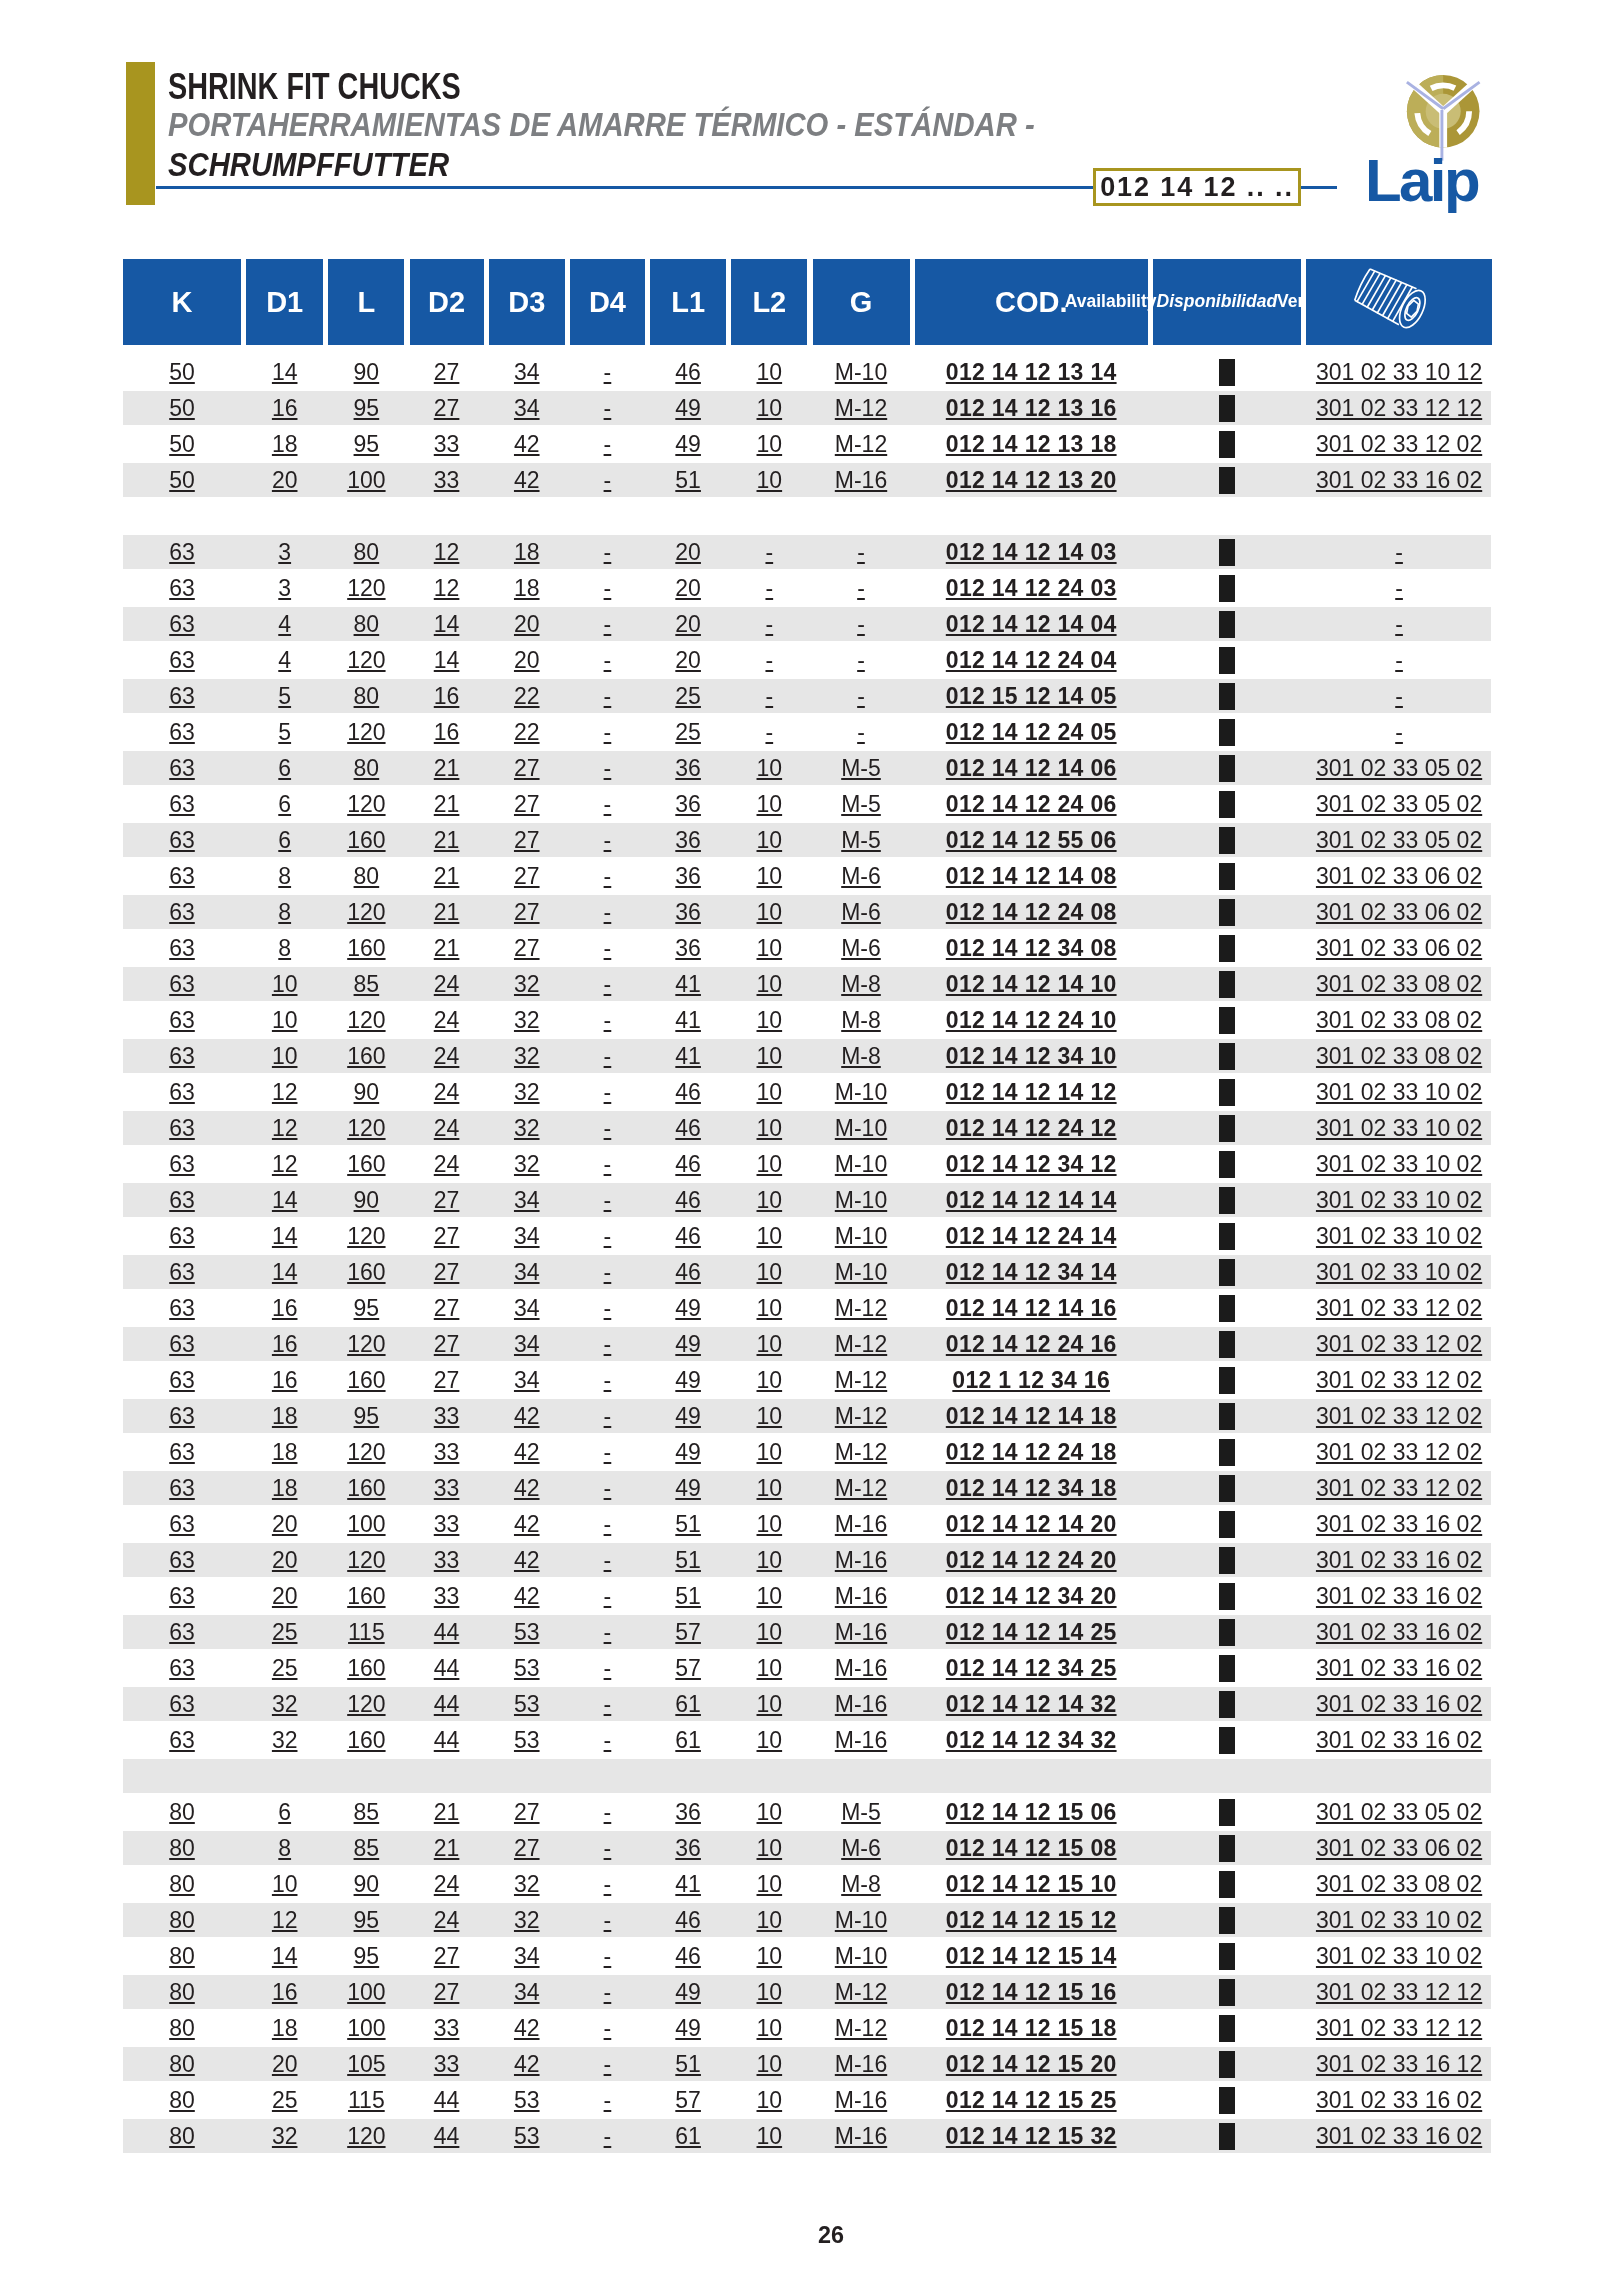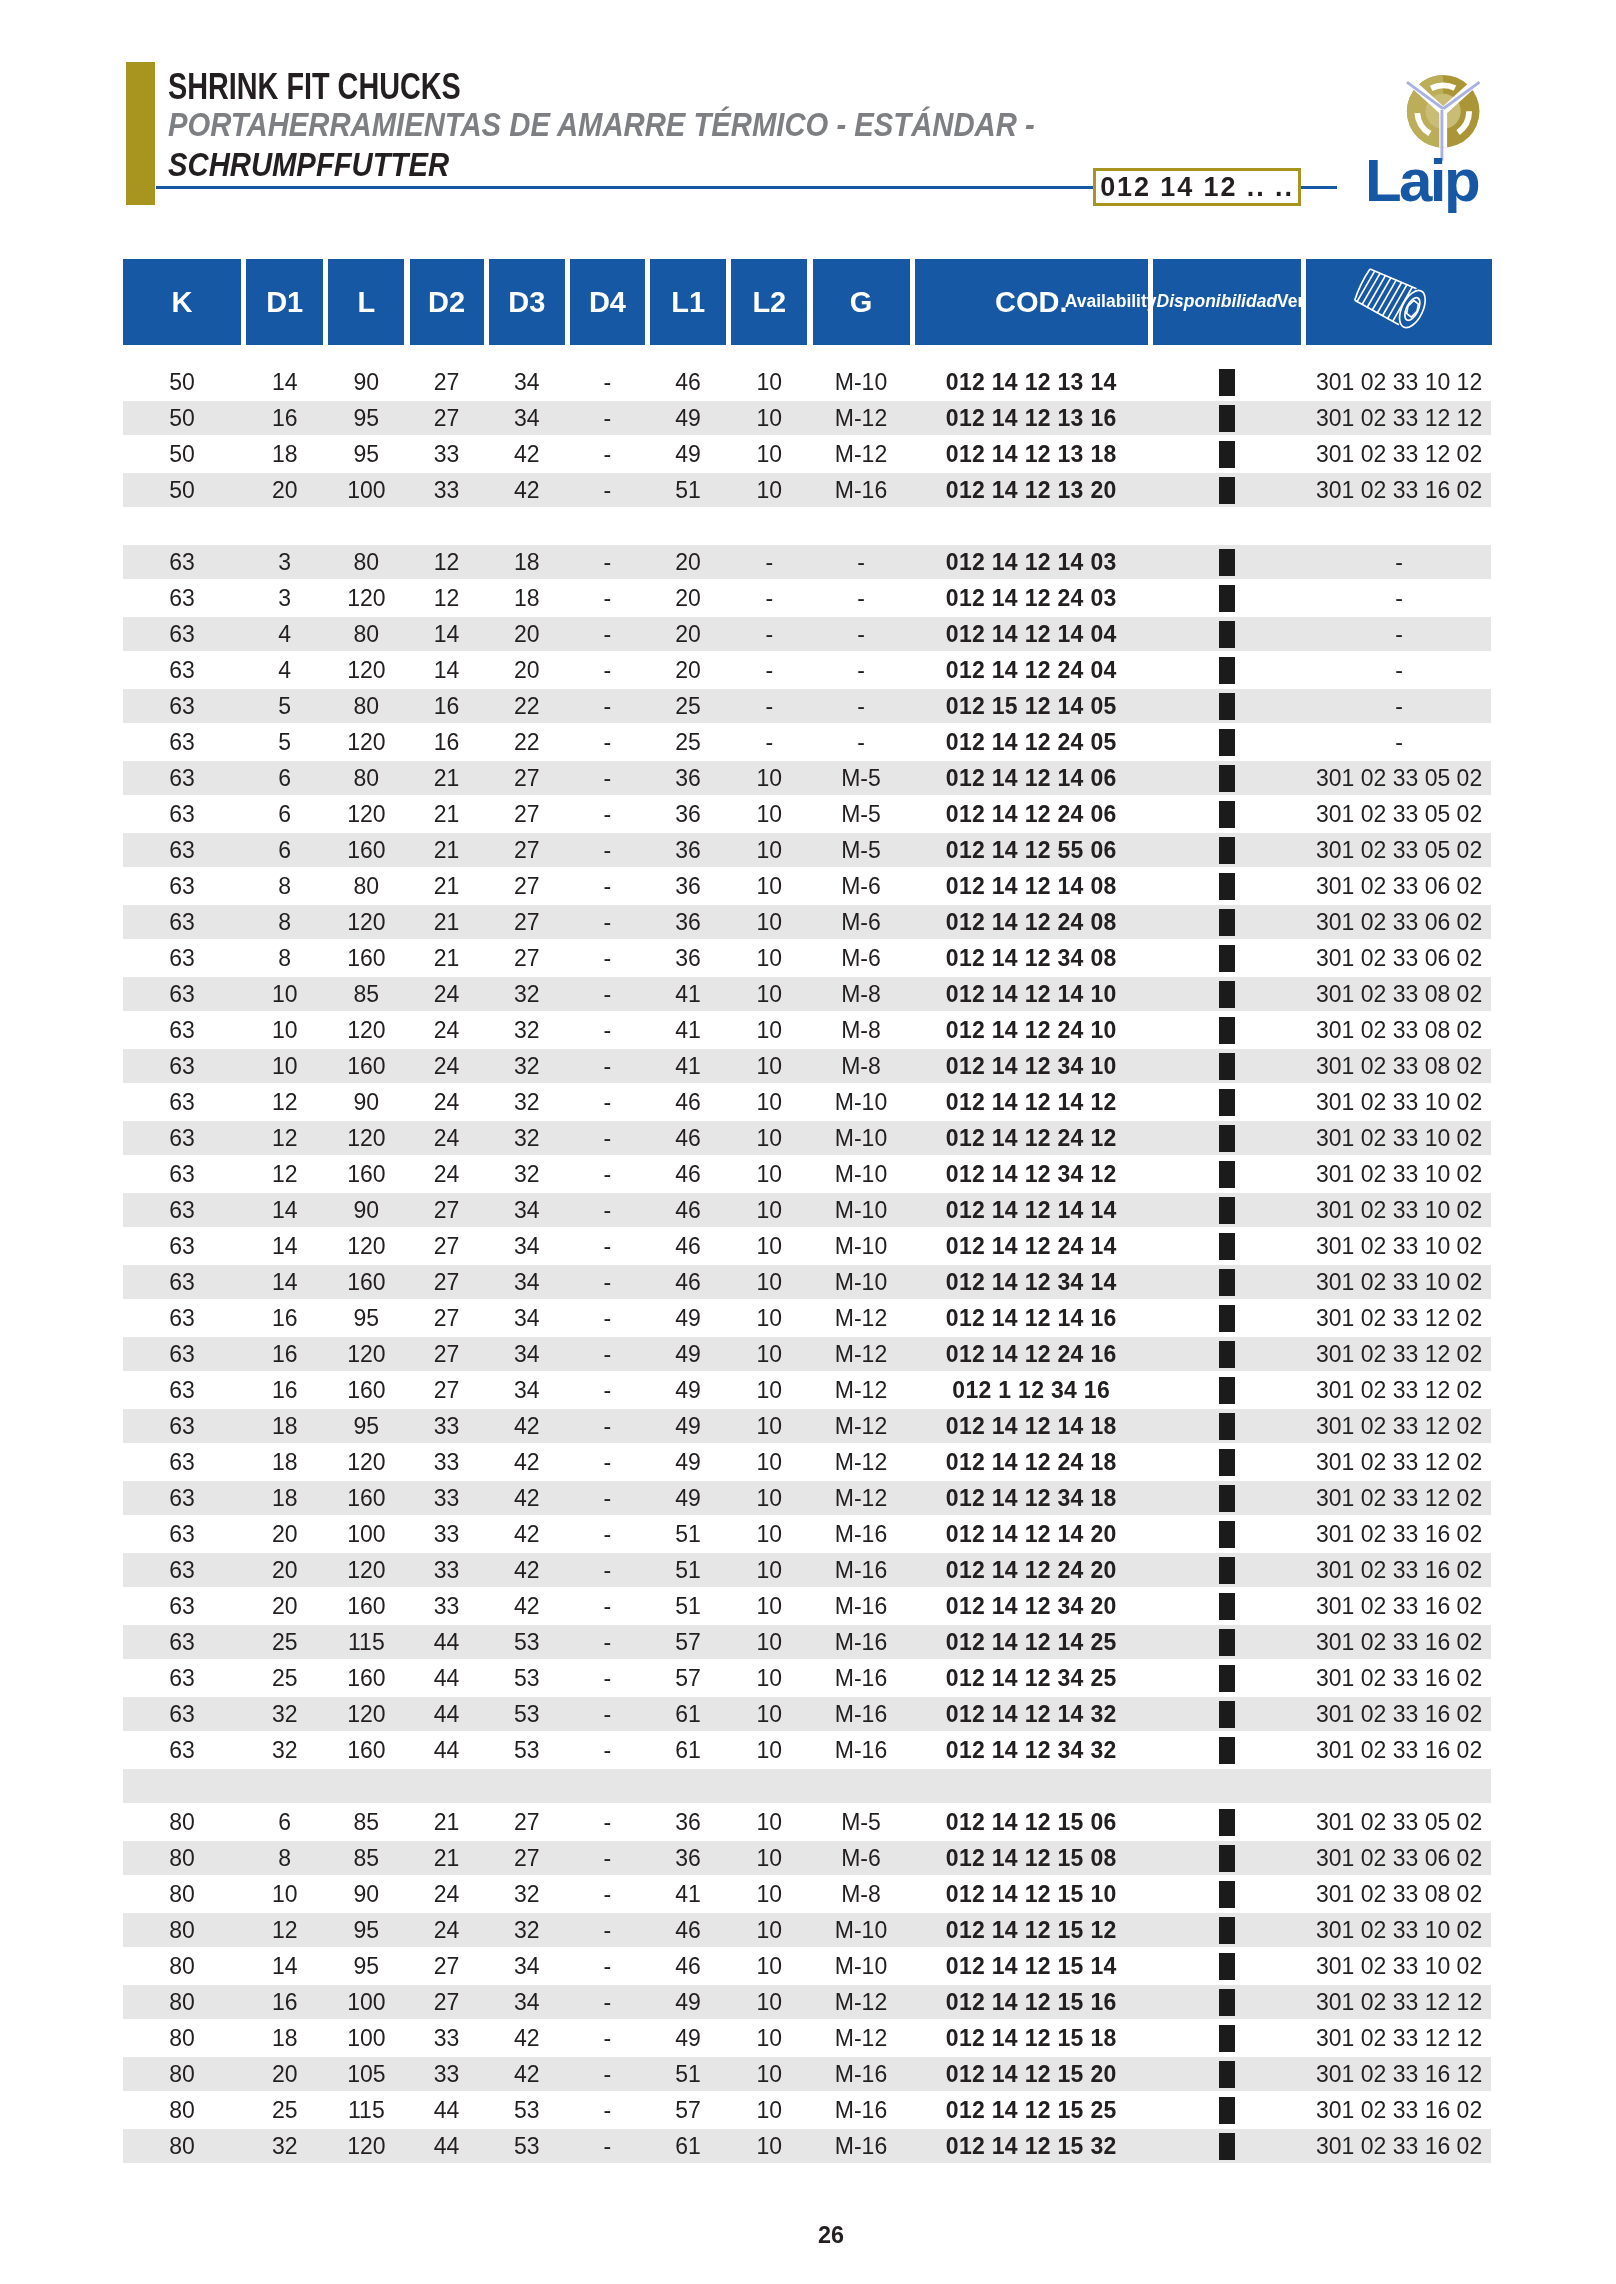--- a/index.html
+++ b/index.html
@@ -40,21 +40,21 @@
     display:grid;column-gap:5.2px;
     grid-template-columns:118px 77px 76px 74px 76px 75px 76px 76px 97px 233px 148px 186px;
   }
   .thead{height:86px;}
   .th{
     background:#1658a4;color:#fff;display:flex;align-items:center;justify-content:center;
     font-weight:bold;font-size:29px;
   }
   .th-avail{flex-direction:row;font-size:17.5px;line-height:1.32;}
   .th-avail .it{font-style:italic;}
-  .tbody{margin-top:19px;}
+  .tbody{margin-top:9px;text-decoration:underline;}
   .row{
     height:36px;align-items:center;background:#ffffff;box-sizing:border-box;
     border-top:1.3px solid #fff;border-bottom:1.3px solid #fff;
   }
   .row:nth-child(even){background:#e6e6e6;}
   .cell{text-align:center;font-size:23px;white-space:nowrap;overflow:visible;}
   .cell.cod{font-weight:bold;letter-spacing:0.3px;}
   .avail-cell{display:flex;align-items:center;justify-content:center;}
   .sq{width:16.2px;height:27px;background:#1b1b1b;}
   

